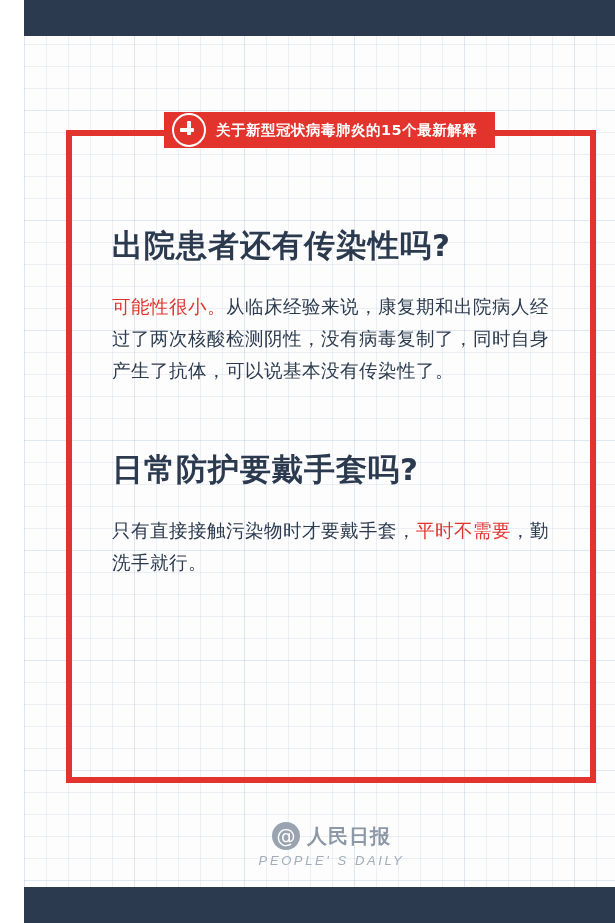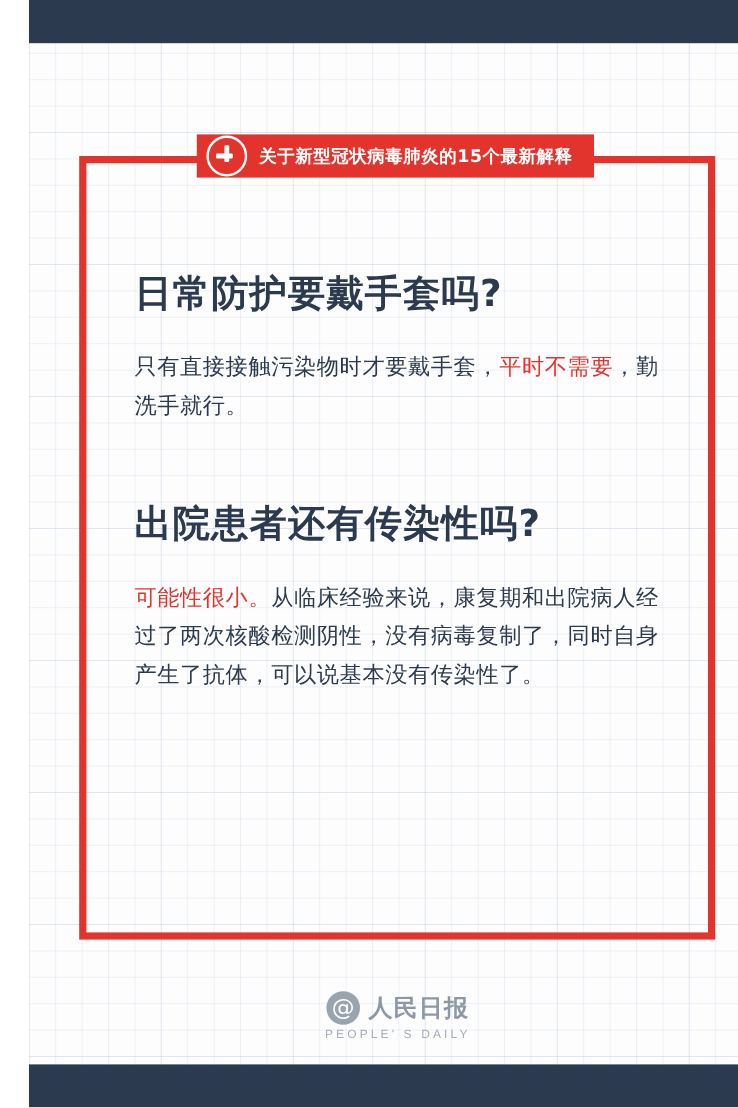--- a/index.html
+++ b/index.html
@@ -172,24 +172,25 @@
   }
   .logo-cn {
     font-size: 20px;
     font-weight: bold;
     color: #8d98a6;
     letter-spacing: 1px;
     font-family: "DejaVu Sans", "Liberation Sans", sans-serif;
   }
   .logo-en {
     margin-top: 3px;
-    font-size: 10px;
+    font-size: 13px;
     color: #a3acb8;
     letter-spacing: 2.6px;
     font-family: "Liberation Sans", sans-serif;
+    font-style: italic;
   }
 </style>
 </head>
 <body>
 
 <div class="poster">
 
   <div class="grid-bg"></div>
   <div class="grid-bg-major"></div>
 
@@ -199,27 +200,27 @@
   <div class="frame"></div>
 
   <div class="ribbon">
     <div class="cross-badge"></div>
     <div class="ribbon-text">关于新型冠状病毒肺炎的15个最新解释</div>
   </div>
 
   <div class="content">
 
     <div class="qa-block">
+      <h2 class="question">出院患者还有传染性吗?</h2>
+      <p class="answer"><span class="hl">可能性很小。</span><span>从临床经验来说，康复期和出院病人经过了两次核酸检测阴性，没有病毒复制了，同时自身产生了抗体，可以说基本没有传染性了。</span></p>
+    </div>
+
+    <div class="qa-block">
       <h2 class="question">日常防护要戴手套吗?</h2>
       <p class="answer"><span>只有直接接触污染物时才要戴手套，</span><span class="hl">平时不需要</span><span>，勤洗手就行。</span></p>
-    </div>
-
-    <div class="qa-block">
-      <h2 class="question">出院患者还有传染性吗?</h2>
-      <p class="answer"><span class="hl">可能性很小。</span><span>从临床经验来说，康复期和出院病人经过了两次核酸检测阴性，没有病毒复制了，同时自身产生了抗体，可以说基本没有传染性了。</span></p>
     </div>
 
   </div>
 
   <div class="footer-logo">
     <div class="logo-row">
       <div class="at-circle">@</div>
       <div class="logo-cn">人民日报</div>
     </div>
     <div class="logo-en">PEOPLE' S DAILY</div>

